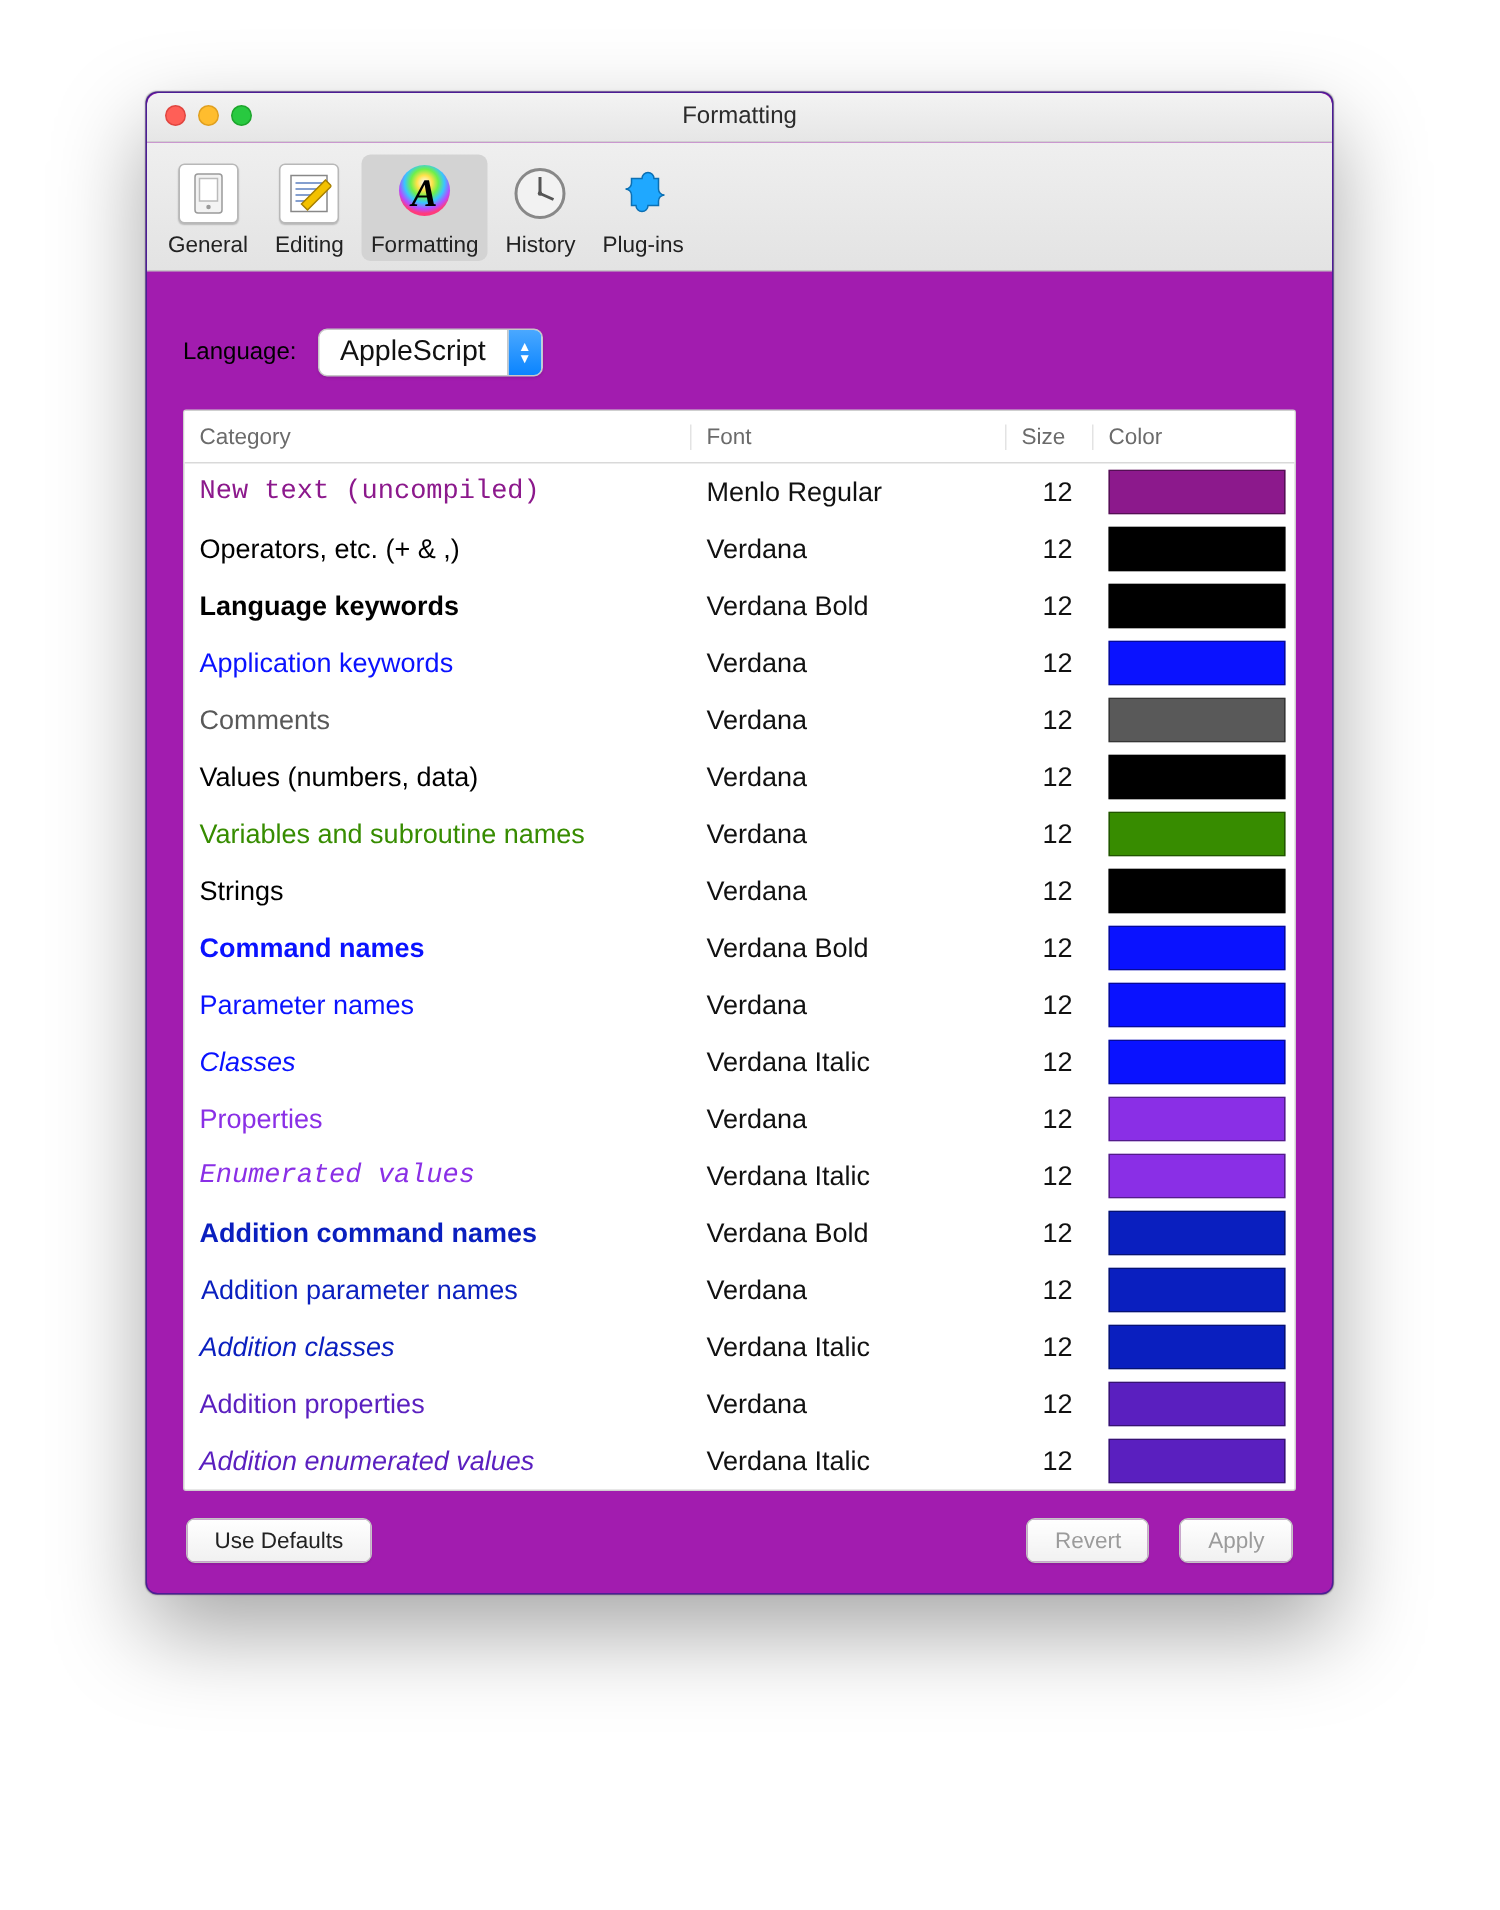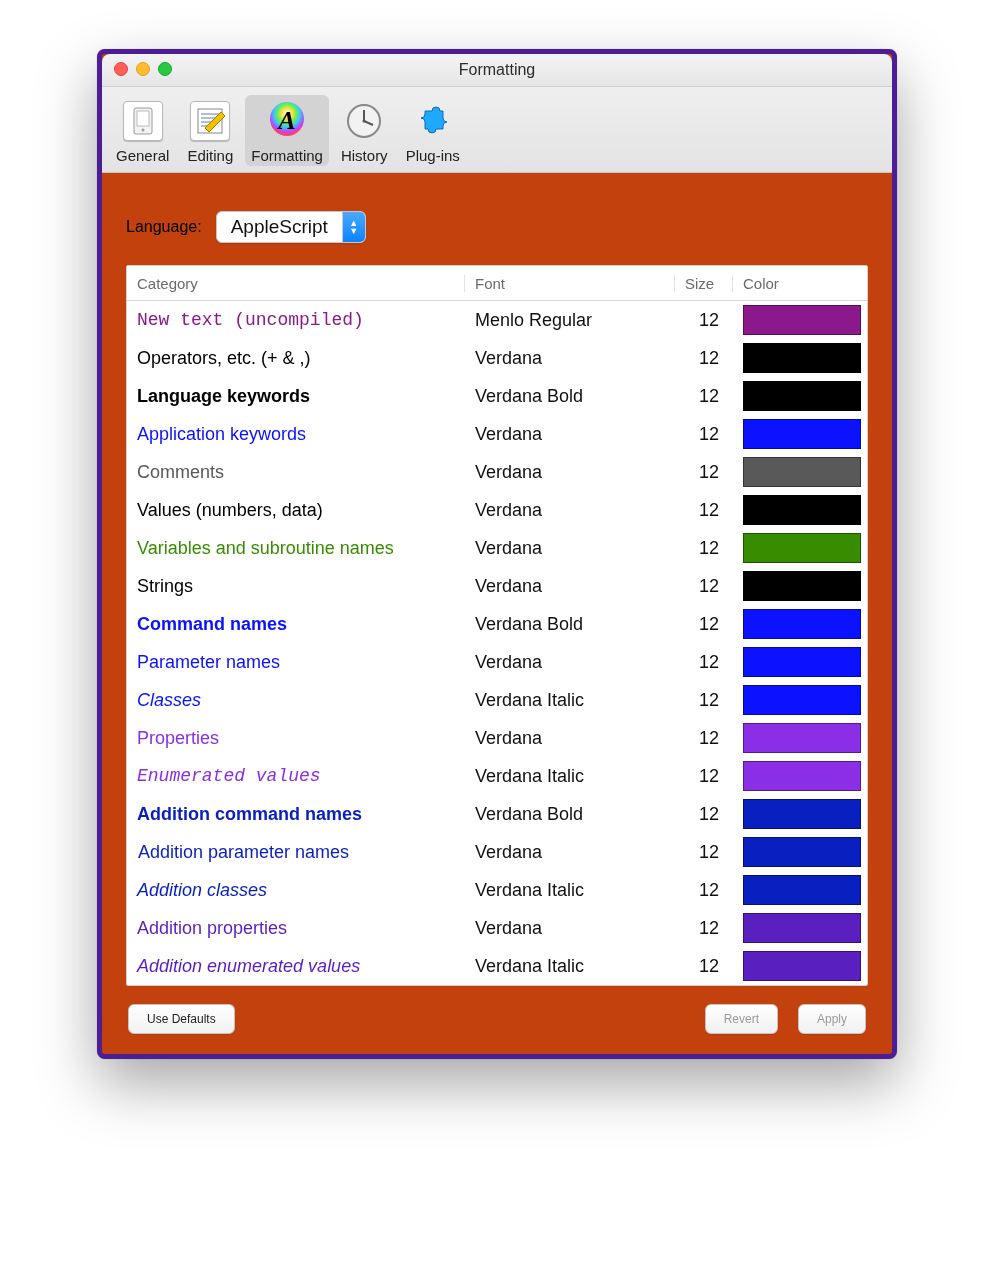--- a/index.html
+++ b/index.html
@@ -1,19 +1,19 @@
 <!DOCTYPE html>
 <html><head>
 <meta charset="utf-8">
 <style>
   html,body{margin:0;padding:0;background:#fff;font-family:-apple-system,Helvetica,Arial,sans-serif;}
   #stage{position:relative;width:1000px;height:1273px;}
   .window{
-    position:absolute;left:97px;top:49px;width:790px;height:1000px;
-    background:#c2410c;border:5px solid #4c1d95;border-radius:8px;
+    position:absolute;left:97px;top:61px;width:790px;height:1000px;
+    background:#a21caf;border:1px solid #4c1d95;border-radius:8px;
     box-shadow:0 25px 60px rgba(0,0,0,0.35),0 0 1px rgba(0,0,0,0.4);
     overflow:hidden;
   }
   
   .titlebar{
     height:32px;background:linear-gradient(#f3f3f3,#e6e6e6);
     border-bottom:1px solid #d0d0d0;position:relative;text-align:center;
     border-radius:8px 8px 0 0;
   }
   .traffic{position:absolute;left:12px;top:8px;display:flex;gap:8px;}
@@ -67,21 +67,21 @@
   .trow>div{padding:0 10px;font-size:18px;color:#111;white-space:nowrap;overflow:hidden;text-overflow:ellipsis;}
   .trow .cat{font-size:18px;}
   .trow .size{text-align:right;padding-right:14px;}
   .trow .swatch-cell{display:flex;justify-content:flex-start;padding-right:6px;}
   .swatch{width:100%;height:28px;border:1px solid rgba(0,0,0,.4);}
   
   .footer{display:flex;align-items:center;justify-content:space-between;margin-top:18px;padding:0 2px;}
   .footer-right{display:flex;gap:20px;}
   .btn{
     height:30px;padding:0 18px;background:linear-gradient(#fff,#f1f1f1);
-    border:1px solid #c4c4c4;border-radius:6px;font-size:12px;color:#222;
+    border:1px solid #c4c4c4;border-radius:6px;font-size:15px;color:#222;
     box-shadow:0 1px 1px rgba(0,0,0,.08);
   }
   .btn.disabled{color:#9b9b9b;}
 </style>
 </head>
 <body>
 <div id="stage">
 
 <div class="window">
 

